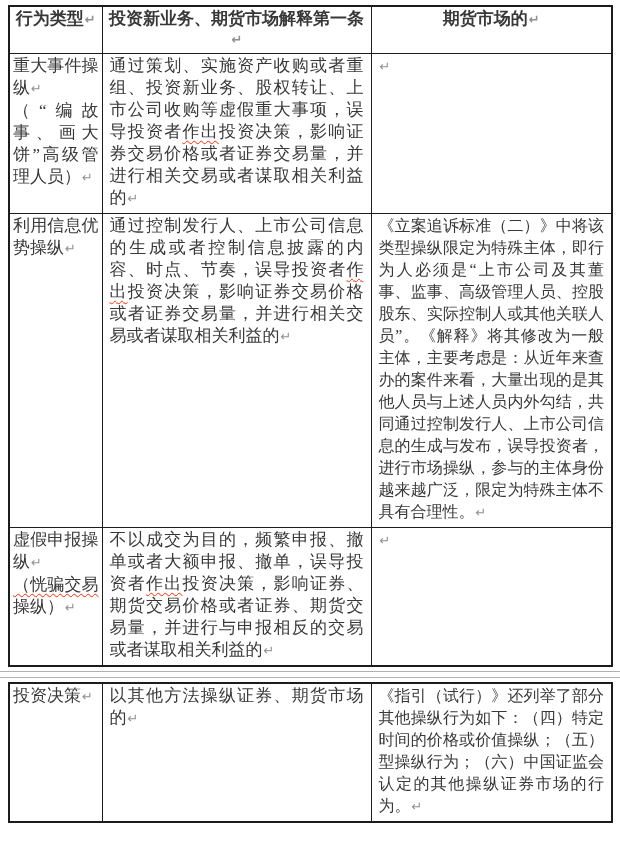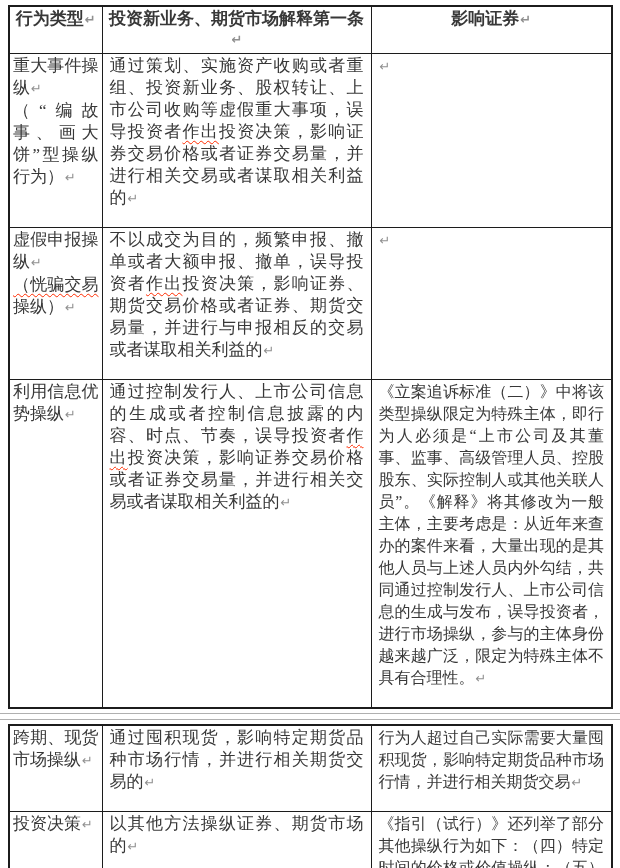--- a/index.html
+++ b/index.html
@@ -18,21 +18,21 @@
   }
   table.doc-table td,table.doc-table th{
     border:1px solid var(--border,#1c1c1c);
     vertical-align:top;overflow:hidden;
   }
   table.doc-table{border:2px solid var(--border,#1c1c1c);}
   th{
     font-size:17px;line-height:20px;font-weight:bold;
     text-align:center;padding:2px 2px 3px 2px;position:relative;
   }
-  td{font-size:17px;line-height:22px;padding:1px 7px 17px 7px;text-align:justify;position:relative;}
+  td{font-size:17px;line-height:22px;padding:1px 7px 3px 7px;text-align:justify;position:relative;}
   td.c1{padding:1px 3px 3px 3px;margin-top:28px;}
   td.c3{font-size:16px;}
   td p{margin:0;}
   .sp{
     text-decoration-line:underline;
     text-decoration-style:wavy;
     text-decoration-color:var(--spell,#ff2a00);
     text-decoration-thickness:1px;
     text-underline-offset:3px;
     text-decoration-skip-ink:none;
@@ -54,80 +54,69 @@
     <table class="doc-table">
       <colgroup>
         <col style="width: 93px;">
         <col style="width: 269px;">
         <col style="width: 241px;">
       </colgroup>
       <thead>
         <tr>
           <th class="c1"><span>行为类型</span><span class="pil">↵</span></th>
           <th class="c2"><span>投资新业务、期货市场解释第一条</span><span class="pil">↵</span></th>
-          <th class="c3"><span>影响证券</span><span class="pil">↵</span></th>
+          <th class="c3"><span>期货市场的</span><span class="pil">↵</span></th>
         </tr>
       </thead>
       <tbody>
         <tr>
           <td class="c1">
             <p><span>重大事件操纵</span><span class="pil">↵</span></p>
-            <p><span>（“编故事、画大饼”型操纵行为）</span><span class="pil">↵</span></p>
+            <p><span>（“编故事、画大饼”高级管理人员）</span><span class="pil">↵</span></p>
           </td>
           <td class="c2">
             <p><span>通过策划、实施资产收购或者重组、投资新业务、股权转让、上市公司收购等虚假重大事项，误导投资者</span><span class="sp">作出</span><span>投资决策，影响证券交易价格或者证券交易量，并进行相关交易或者谋取相关利益的</span><span class="pil">↵</span></p>
-          </td>
-          <td class="c3">
-            <p><span class="pil">↵</span></p>
-          </td>
-        </tr>
-        <tr>
-          <td class="c1">
-            <p><span>虚假申报操纵</span><span class="pil">↵</span></p>
-            <p><span class="sp">（恍骗交易</span><span>操纵）</span><span class="pil">↵</span></p>
-          </td>
-          <td class="c2">
-            <p><span>不以成交为目的，频繁申报、撤单或者大额申报、撤单，误导投资者</span><span class="sp">作出</span><span>投资决策，影响证券、期货交易价格或者证券、期货交易量，并进行与申报相反的交易或者谋取相关利益的</span><span class="pil">↵</span></p>
           </td>
           <td class="c3">
             <p><span class="pil">↵</span></p>
           </td>
         </tr>
         <tr>
           <td class="c1">
             <p><span>利用信息优势操纵</span><span class="pil">↵</span></p>
           </td>
           <td class="c2">
             <p><span>通过控制发行人、上市公司信息的生成或者控制信息披露的内容、时点、节奏，误导投资者</span><span class="sp">作出</span><span>投资决策，影响证券交易价格或者证券交易量，并进行相关交易或者谋取相关利益的</span><span class="pil">↵</span></p>
           </td>
           <td class="c3">
             <p><span>《立案追诉标准（二）》中将该类型操纵限定为特殊主体，即行为人必须是“上市公司及其董事、监事、高级管理人员、控股股东、实际控制人或其他关联人员”。《解释》将其修改为一般主体，主要考虑是：从近年来查办的案件来看，大量出现的是其他人员与上述人员内外勾结，共同通过控制发行人、上市公司信息的生成与发布，误导投资者，进行市场操纵，参与的主体身份越来越广泛，限定为特殊主体不具有合理性。</span><span class="pil">↵</span></p>
           </td>
         </tr>
+        <tr>
+          <td class="c1">
+            <p><span>虚假申报操纵</span><span class="pil">↵</span></p>
+            <p><span class="sp">（恍骗交易</span><span>操纵）</span><span class="pil">↵</span></p>
+          </td>
+          <td class="c2">
+            <p><span>不以成交为目的，频繁申报、撤单或者大额申报、撤单，误导投资者</span><span class="sp">作出</span><span>投资决策，影响证券、期货交易价格或者证券、期货交易量，并进行与申报相反的交易或者谋取相关利益的</span><span class="pil">↵</span></p>
+          </td>
+          <td class="c3">
+            <p><span class="pil">↵</span></p>
+          </td>
+        </tr>
       </tbody>
     </table>
     <div class="table-gap"></div>
     <table class="doc-table">
       <colgroup>
         <col style="width: 93px;">
         <col style="width: 269px;">
         <col style="width: 241px;">
       </colgroup>
       <tbody>
-        <tr>
-          <td class="c1">
-            <p><span>跨期、现货市场操纵</span><span class="pil">↵</span></p>
-          </td>
-          <td class="c2">
-            <p><span>通过囤积现货，影响特定期货品种市场行情，并进行相关期货交易的</span><span class="pil">↵</span></p>
-          </td>
-          <td class="c3">
-            <p><span>行为人超过自己实际需要大量囤积现货，影响特定期货品种市场行情，并进行相关期货交易</span><span class="pil">↵</span></p>
-          </td>
-        </tr>
         <tr>
           <td class="c1">
             <p><span>投资决策</span><span class="pil">↵</span></p>
           </td>
           <td class="c2">
             <p><span>以其他方法操纵证券、期货市场的</span><span class="pil">↵</span></p>
           </td>
           <td class="c3">
             <p><span>《指引（试行）》还列举了部分其他操纵行为如下：（四）特定时间的价格或价值操纵；（五）型操纵行为；（六）中国证监会认定的其他操纵证券市场的行为。</span><span class="pil">↵</span></p>
           </td>

